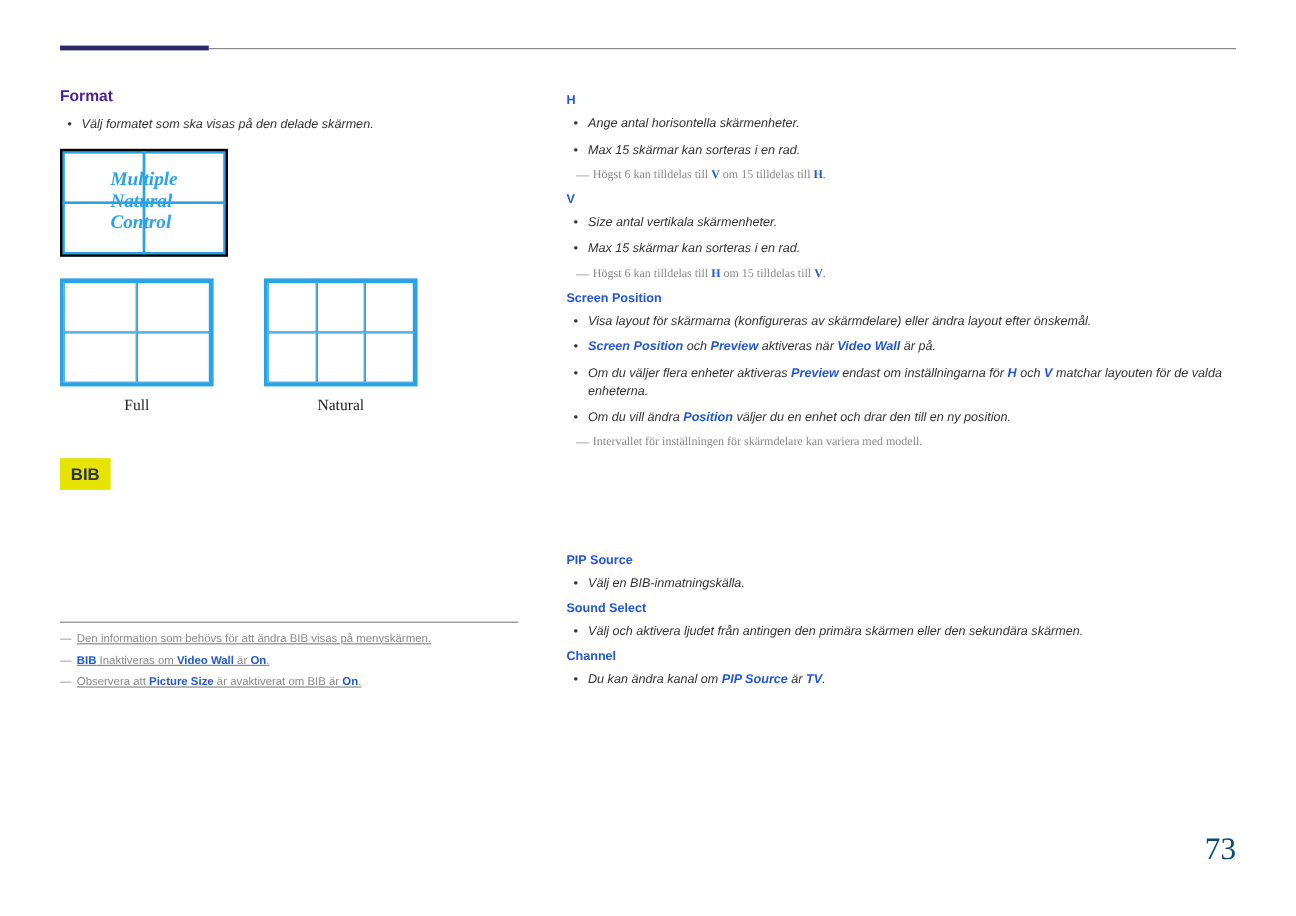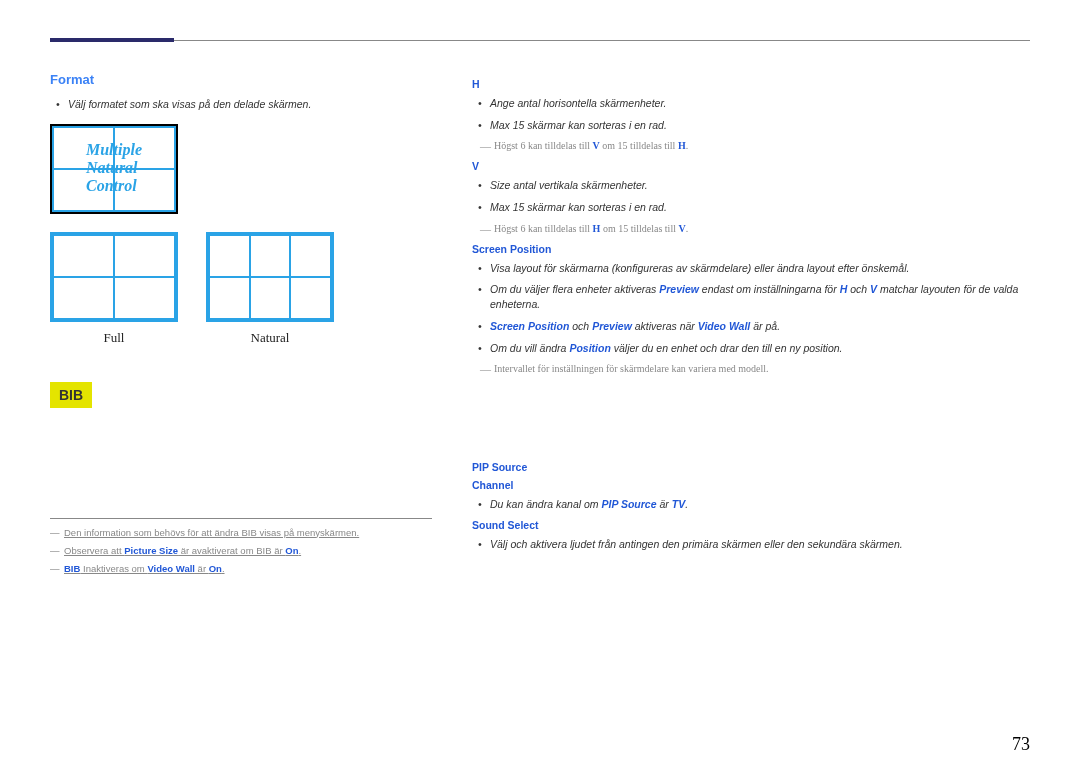--- a/index.html
+++ b/index.html
@@ -12,44 +12,44 @@
     background: #fff;
     position: relative;
     padding: 38px 50px 0 50px;
   }
   .top-rule { display: flex; align-items: center; margin-bottom: 30px; }
   .top-rule .thick { height: 4px; background: #2a2a6a; width: 124px; }
   .top-rule .thin { height: 1px; background: #888; flex: 1; margin-left: 0; }
   .content { display: flex; gap: 40px; }
   .col-left { width: 382px; }
   .col-right { flex: 1; }
-  h4.section { font-size: 13px; font-weight: bold; margin-bottom: 10px; color: #3b82f6; }
+  h4.section { font-size: 13px; font-weight: bold; margin-bottom: 10px; color: #4c1d95; }
   .bullet-list { list-style: none; }
   .bullet-list > li { position: relative; padding-left: 18px; margin-bottom: 7px; line-height: 1.4; font-size: 10.5px; color: #333; font-style: italic;}
   .bullet-list > li::before { content: "•"; position: absolute; left: 6px; color: #333; }
-  .mdc-box { margin-top: 12px; border: 3px solid #000; width: 128px; height: 90px; display: grid; grid-template-columns: 1fr 1fr; grid-template-rows: 1fr 1fr; position: relative; }
+  .mdc-box { margin-top: 12px; border: 3px solid #000; width: 140px; height: 90px; display: grid; grid-template-columns: 1fr 1fr; grid-template-rows: 1fr 1fr; position: relative; }
   .mdc-box .cell { border: 2px solid #2aa3e6; margin: -1px; }
   .mdc-label { position: absolute; top: 50%; left: 50%; transform: translate(-50%,-50%); font-style: italic; font-weight: bold; color: #2aa3e6; font-size: 16px; line-height: 1.15; text-align: left; font-family: Georgia, 'Times New Roman', serif;}
-  .format-row { display: flex; gap: 28px; margin-top: 18px; }
+  .format-row { display: flex; gap: 42px; margin-top: 18px; }
   .format-item { text-align: center; }
   .grid-box { width: 128px; height: 90px; border: 3px solid #2aa3e6; display: grid; }
   .grid-full { grid-template-columns: 1fr 1fr; grid-template-rows: 1fr 1fr; }
   .grid-full .gcell { border: 1px solid #2aa3e6; }
   .grid-nat { grid-template-columns: 1fr 1fr 1fr; grid-template-rows: 1fr 1fr; }
   .grid-nat .gcell { border: 1px solid #2aa3e6; }
   .format-label { font-family: Georgia, 'Times New Roman', serif; font-size: 13px; margin-top: 8px; }
   .bib-badge { margin-top: 36px; display: inline-block; background: #e4e400; padding: 4px 8px; font-weight: bold; font-size: 14px; color: #333; border: 1px solid #e4e400;}
   .footnote-rule { border: none; border-top: 1px solid #888; margin-top: 110px; margin-bottom: 8px; }
   .footnote { font-size: 9.5px; color: #888; margin-bottom: 6px; line-height: 1.3; position: relative; padding-left: 14px; text-decoration: underline;}
   .footnote::before { content: "―"; position: absolute; left: 0; color: #888;}
   .blue { color: #2157d6; font-weight: bold; }
   .sub-head { color: #2157d6; font-weight: bold; font-size: 10.5px; margin-top: 6px; margin-bottom: 6px; }
   .dash-note { font-size: 10px; color: #888; padding-left: 22px; margin-bottom: 7px; position: relative; line-height: 1.4; font-family: Liberation Serif, serif;}
   .dash-note::before { content: "―"; position: absolute; left: 8px; top: 0; color: #888; font-size: 11px;}
-  .page-num { position: absolute; bottom: 8px; right: 50px; font-family: Georgia, 'Times New Roman', serif; font-size: 18px; color: #000000; }
+  .page-num { position: absolute; bottom: 40px; right: 50px; font-family: Georgia, 'Times New Roman', serif; font-size: 26px; color: #0c4a6e; }
   .right-block { margin-bottom: 4px; }
   .pip-spacer { height: 72px; }
 </style>
 </head>
 <body>
 
 <div class="top-rule">
   <div class="thick"></div>
     <div class="thin"></div>
 </div>
@@ -97,24 +97,24 @@
       </div>
     </div>
 
     <div class="bib-badge">BIB</div>
 
     <hr class="footnote-rule">
     <div class="footnote">
       <span>Den information som behövs för att ändra BIB visas på menyskärmen.</span>
     </div>
     <div class="footnote">
-      <span>Observera att </span><span class="blue">Picture Size</span><span> är avaktiverat om BIB är </span><span class="blue">On</span><span>.</span>
+      <span class="blue">BIB</span><span> Inaktiveras om </span><span class="blue">Video Wall</span><span> är </span><span class="blue">On</span><span>.</span>
     </div>
     <div class="footnote">
-      <span class="blue">BIB</span><span> Inaktiveras om </span><span class="blue">Video Wall</span><span> är </span><span class="blue">On</span><span>.</span>
+      <span>Observera att </span><span class="blue">Picture Size</span><span> är avaktiverat om BIB är </span><span class="blue">On</span><span>.</span>
     </div>
   </div>
 
   <div class="col-right">
 
     <div class="right-block">
       <div class="sub-head">H</div>
       <ul class="bullet-list">
         <li>Ange antal horisontella skärmenheter.</li>
         <li>Max 15 skärmar kan sorteras i en rad.</li>
@@ -133,51 +133,54 @@
       <div class="dash-note">
         <span>Högst 6 kan tilldelas till </span><span class="blue">H</span><span> om 15 tilldelas till </span><span class="blue">V</span><span>.</span>
       </div>
     </div>
 
     <div class="right-block">
       <div class="sub-head">Screen Position</div>
       <ul class="bullet-list">
         <li>Visa layout för skärmarna (konfigureras av skärmdelare) eller ändra layout efter önskemål.</li>
         <li>
-          <span>Om du väljer flera enheter aktiveras </span><span class="blue">Preview</span><span> endast om inställningarna för </span><span class="blue">H</span><span> och </span><span class="blue">V</span><span> matchar layouten för de valda enheterna.</span>
+          <span class="blue">Screen Position</span><span> och </span><span class="blue">Preview</span><span> aktiveras när </span><span class="blue">Video Wall</span><span> är på.</span>
         </li>
         <li>
-          <span class="blue">Screen Position</span><span> och </span><span class="blue">Preview</span><span> aktiveras när </span><span class="blue">Video Wall</span><span> är på.</span>
+          <span>Om du väljer flera enheter aktiveras </span><span class="blue">Preview</span><span> endast om inställningarna för </span><span class="blue">H</span><span> och </span><span class="blue">V</span><span> matchar layouten för de valda enheterna.</span>
         </li>
         <li>
           <span>Om du vill ändra </span><span class="blue">Position</span><span> väljer du en enhet och drar den till en ny position.</span>
         </li>
       </ul>
       <div class="dash-note">Intervallet för inställningen för skärmdelare kan variera med modell.</div>
     </div>
 
     <div class="pip-spacer"></div>
 
 
     <div class="right-block">
       <div class="sub-head">PIP Source</div>
+      <ul class="bullet-list">
+        <li>Välj en BIB-inmatningskälla.</li>
+      </ul>
+    </div>
+
+    <div class="right-block">
+      <div class="sub-head">Sound Select</div>
+      <ul class="bullet-list">
+        <li>Välj och aktivera ljudet från antingen den primära skärmen eller den sekundära skärmen.</li>
+      </ul>
     </div>
 
     <div class="right-block">
       <div class="sub-head">Channel</div>
       <ul class="bullet-list">
         <li>
           <span>Du kan ändra kanal om </span><span class="blue">PIP Source</span><span> är </span><span class="blue">TV</span><span>.</span>
         </li>
       </ul>
     </div>
 
-    <div class="right-block">
-      <div class="sub-head">Sound Select</div>
-      <ul class="bullet-list">
-        <li>Välj och aktivera ljudet från antingen den primära skärmen eller den sekundära skärmen.</li>
-      </ul>
-    </div>
-
   </div>
 </div>
 
 <div class="page-num">73</div>
 
 </body></html>

